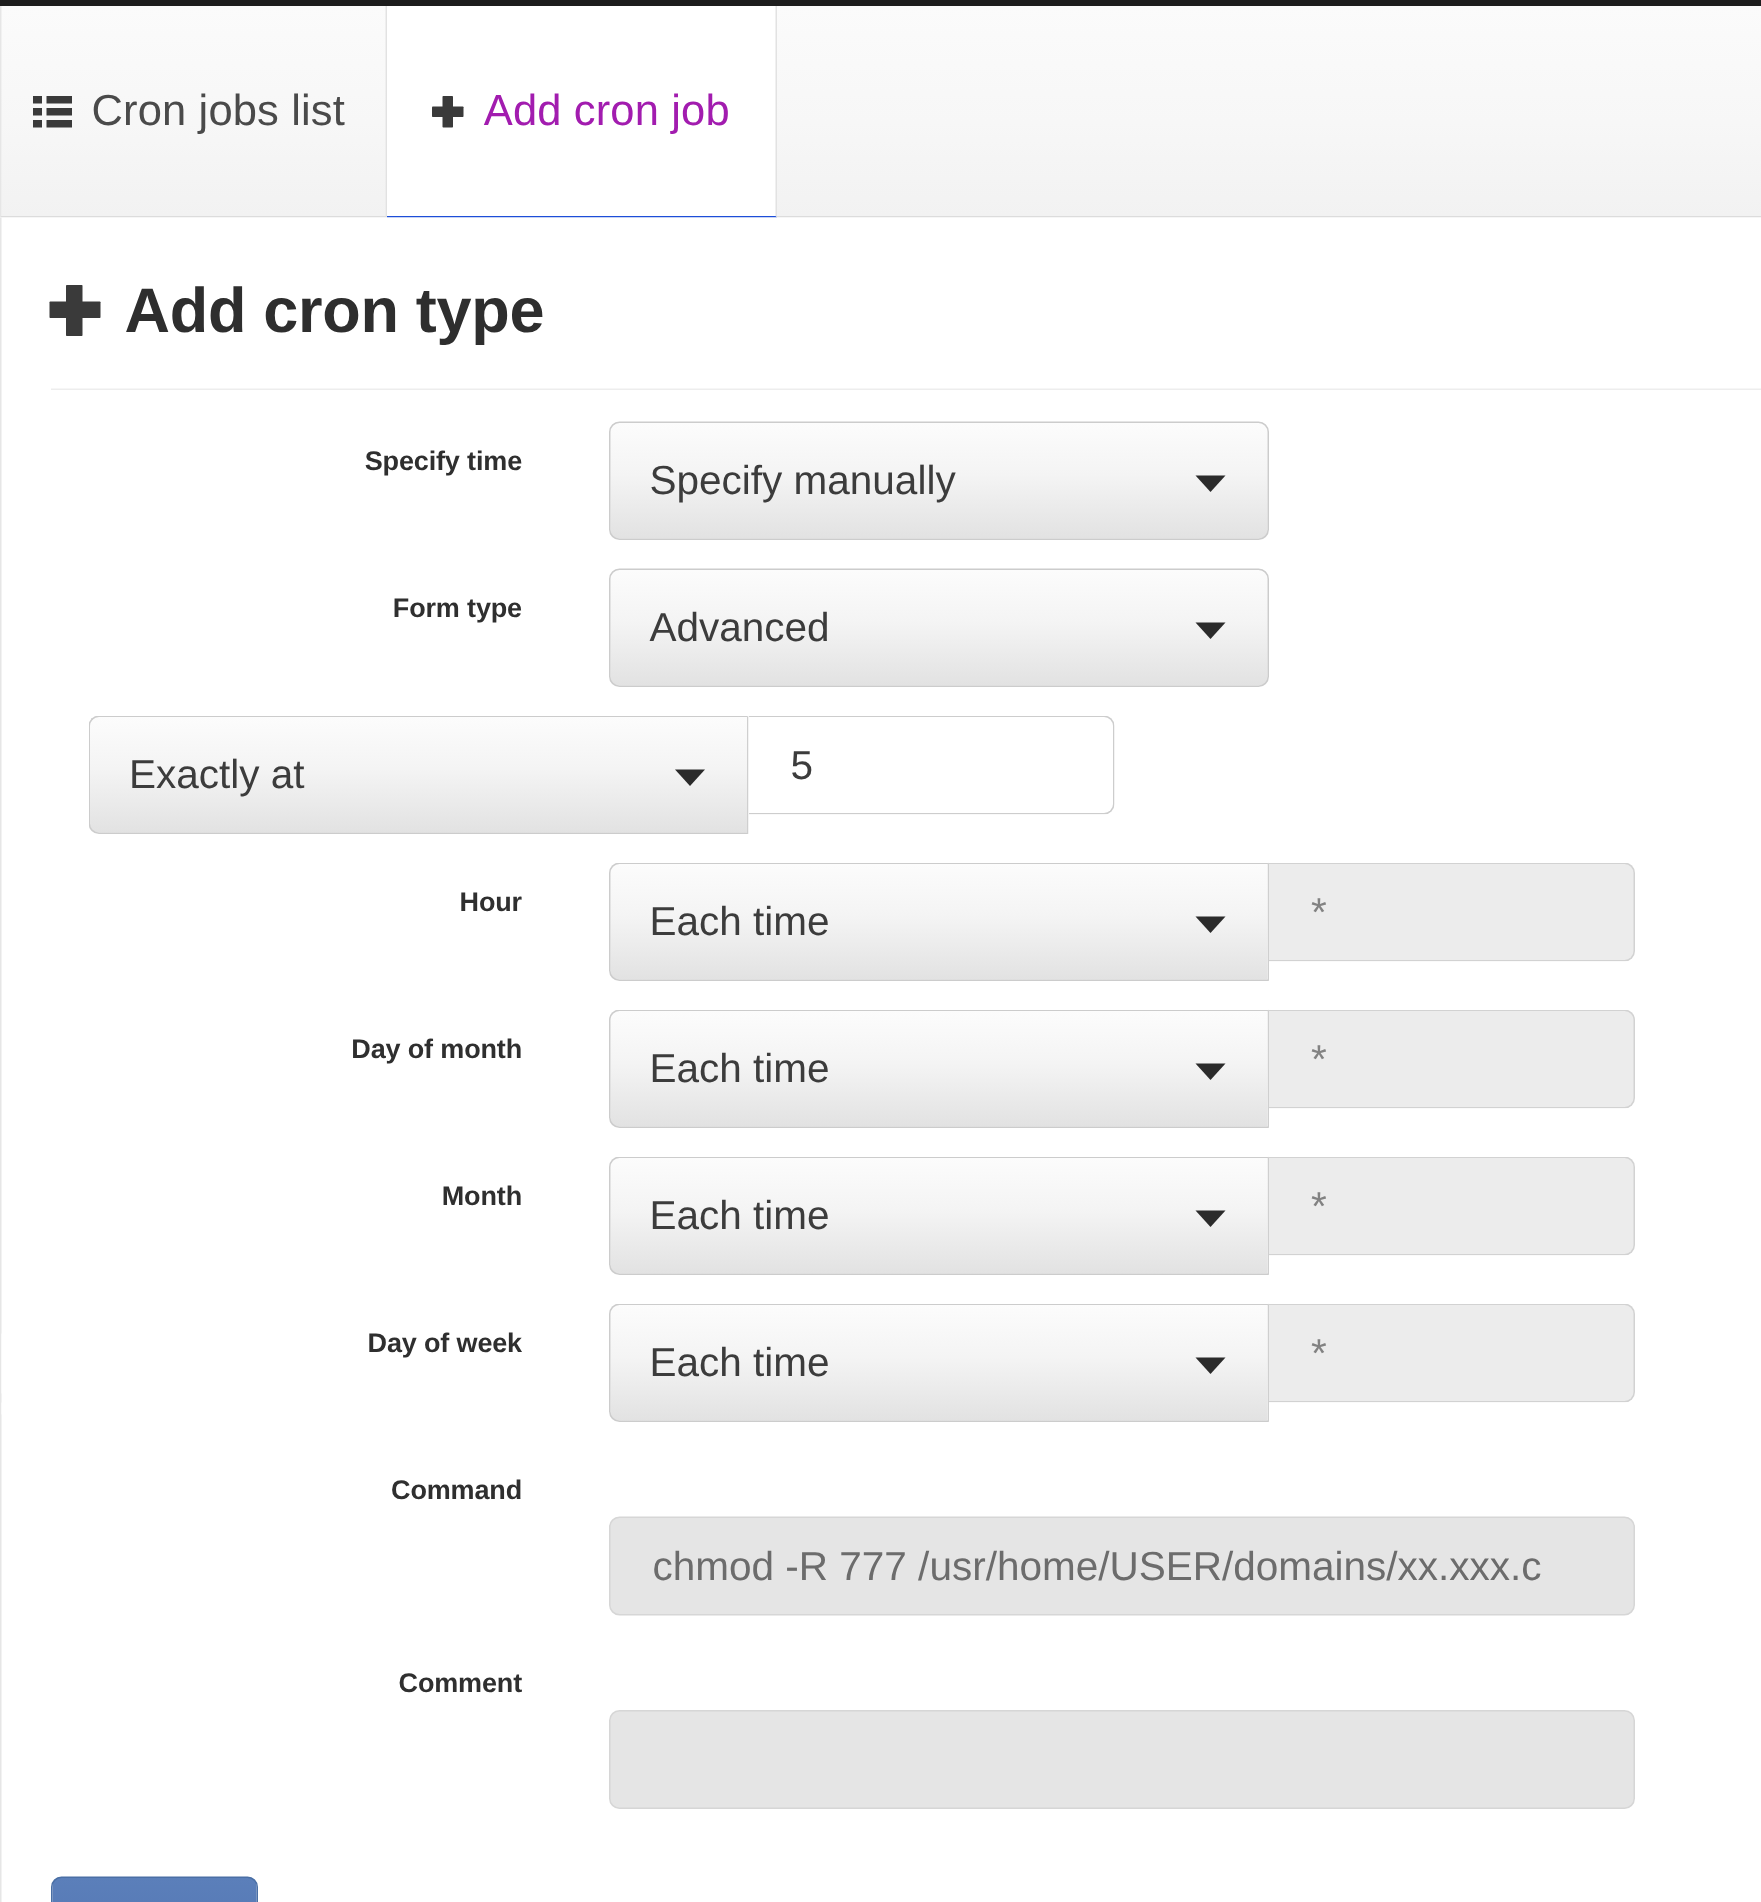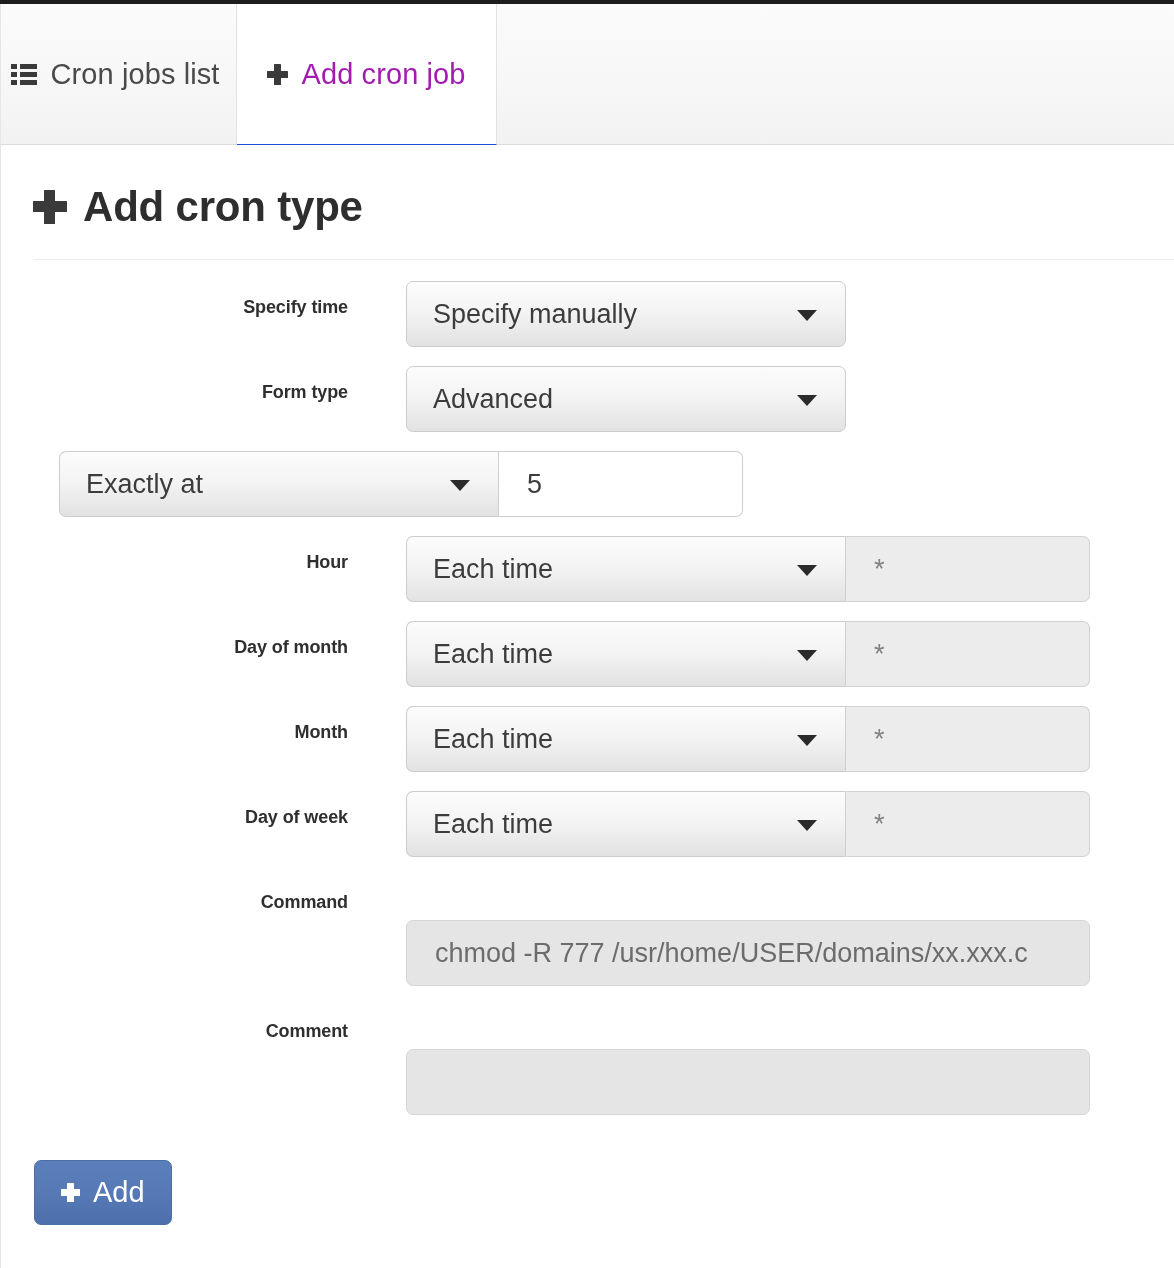--- a/index.html
+++ b/index.html
@@ -44,21 +44,21 @@
     font-size: 29px;
     letter-spacing: .1px;
     border-right: 1px solid #e2e2e2;
     border-bottom: 1px solid #dcdcdc;
     background: linear-gradient(to bottom, #fbfbfb 0%, #f7f7f7 55%, #f2f2f2 100%);
     color: #4a4a4a;
     white-space: nowrap;
   }
   .tab:first-child { border-left: 1px solid #e6e6e6; }
   .tab.inactive-left {
-    width: 237px;
+    width: 258px;
     padding-right: 6px;
   }
   .tab.active {
     width: 260px;
     background: #ffffff;
     border-bottom: 1px solid #1d4ed8;
     color: #a21caf;
   }
   .tab.filler {
     flex: 1;
@@ -189,21 +189,21 @@
   .form-control {
     margin-left: 58px;
     display: flex;
     align-items: stretch;
   }
 
   
   .sel {
     position: relative;
     box-sizing: border-box;
-    height: 66px;
+    height: 79px;
     width: 440px;
     border: 1px solid #cccccc;
     border-radius: 7px;
     background: linear-gradient(to bottom, #fcfcfc 0%, #f4f4f4 45%, #e2e2e2 100%);
     display: flex;
     align-items: center;
     font-size: 27px;
     color: #3c3c3c;
     padding: 0 0 0 26px;
     cursor: pointer;

